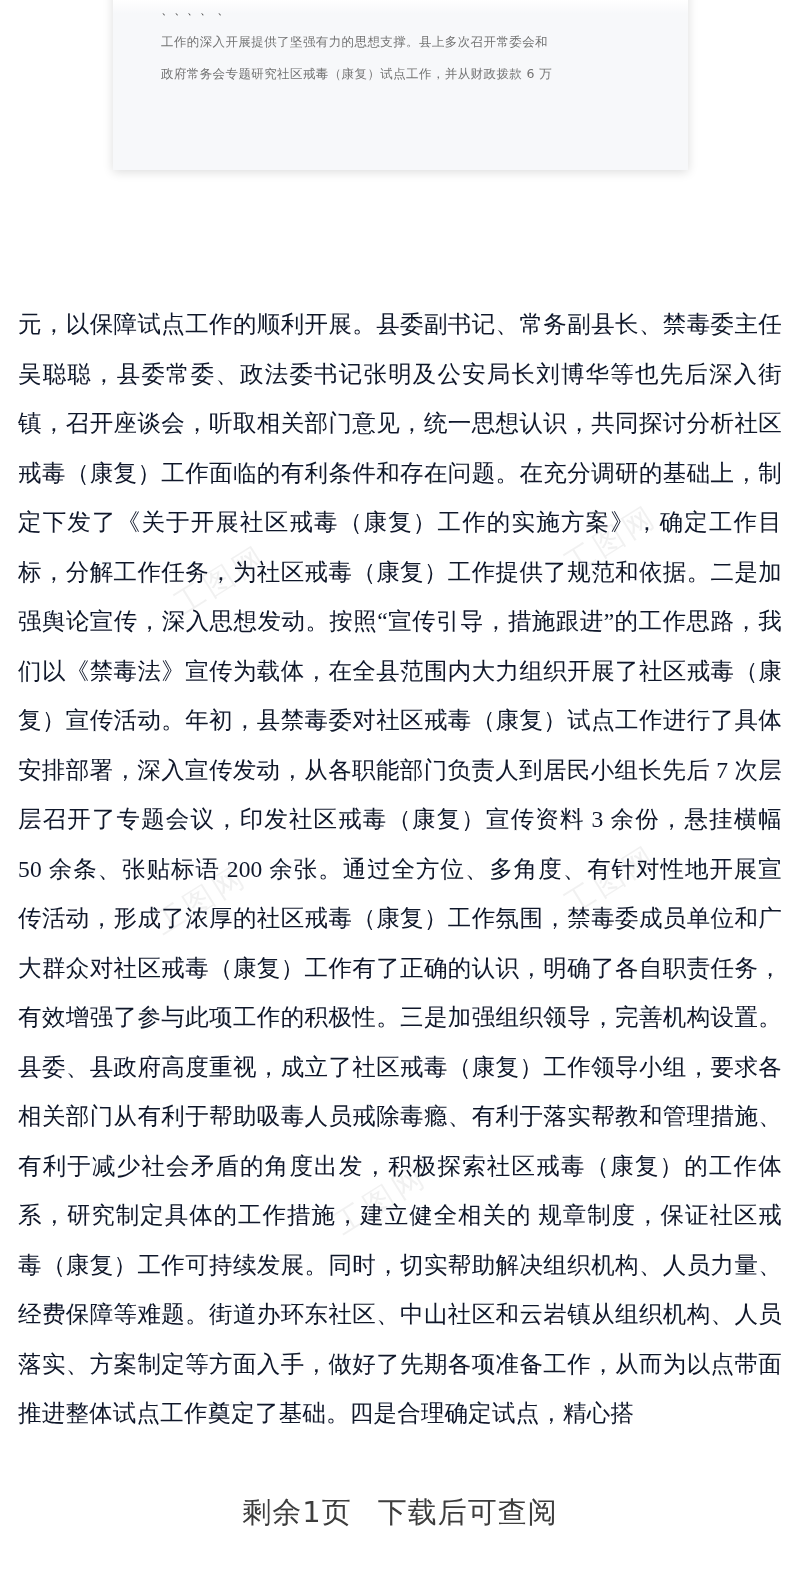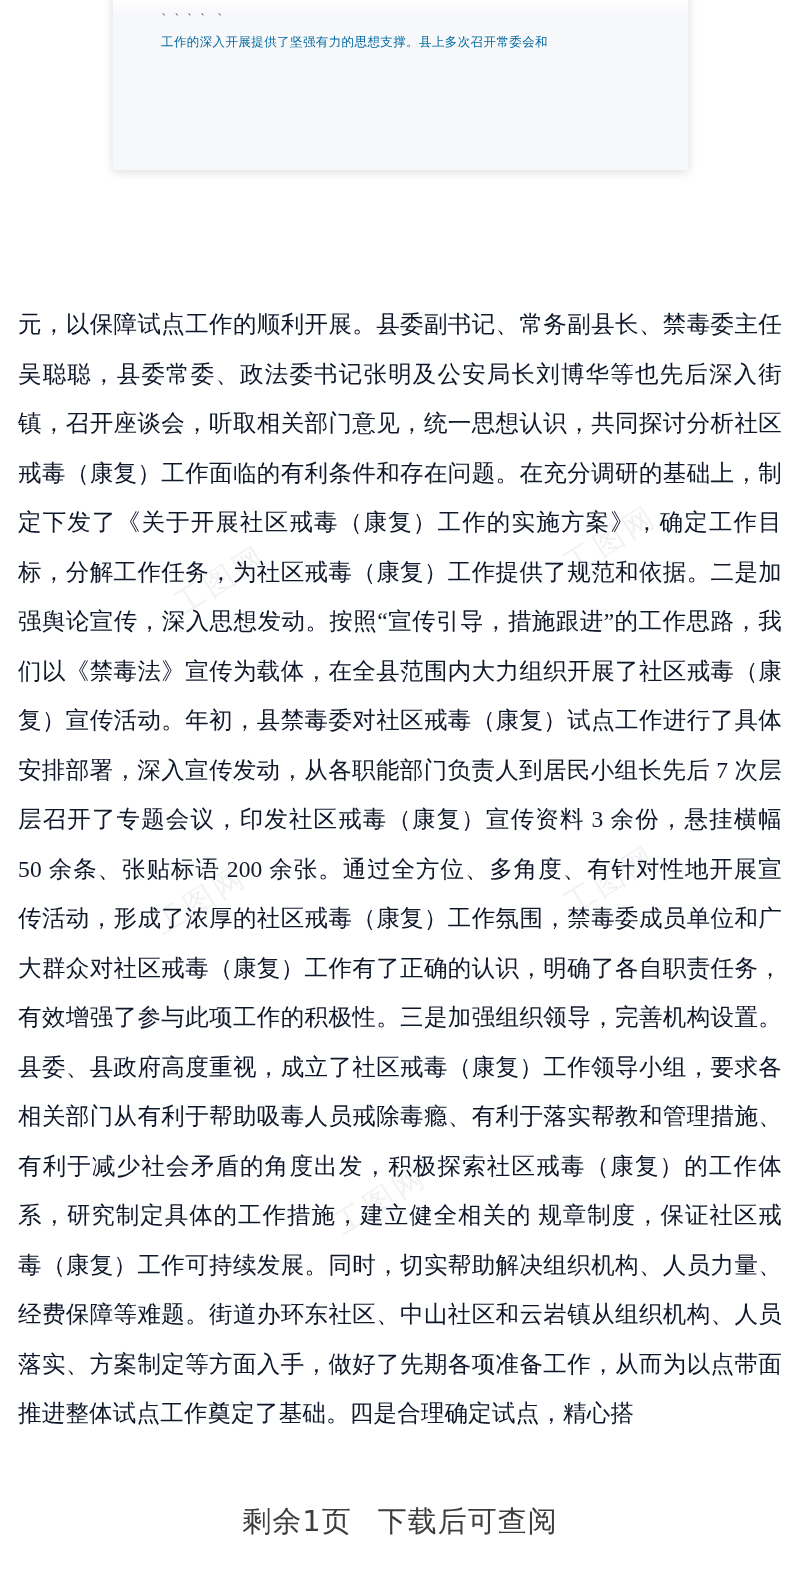--- a/index.html
+++ b/index.html
@@ -28,21 +28,21 @@
     box-shadow: 0 2px 10px rgba(0,0,0,0.14);
   }
   .top-card-inner {
     padding: 60px 48px 0 48px;
   }
   .top-card-line {
     font-family: "DejaVu Sans", sans-serif;
     font-size: 12.5px;
     line-height: 32px;
     letter-spacing: 0.4px;
-    color: #0369a1;
+    color: #737373;
     white-space: nowrap;
     overflow: hidden;
   }
   .top-card-line.faded { color: #3a3a3a; }
 
   
   .top-fade {
     position: absolute;
     left: 113px;
     top: 0;
@@ -86,37 +86,38 @@
   .wm1 { left: 170px; top: 560px; }
   .wm2 { left: 560px; top: 520px; }
   .wm3 { left: 150px; top: 880px; }
   .wm4 { left: 560px; top: 860px; }
   .wm5 { left: 330px; top: 1180px; }
 
   
   .footer {
     position: absolute;
     left: 0;
-    bottom: 33px;
+    bottom: 42px;
     width: 800px;
     text-align: center;
     font-family: "DejaVu Sans", sans-serif;
     font-size: 29px;
     color: #3d3d3d;
     letter-spacing: 1px;
   }
   .footer .gap { display: inline-block; width: 26px; }
 </style>
 </head>
 <body>
 
 <div class="top-card">
   <div class="top-card-inner">
     <div class="top-card-line faded">、、、、 、</div>
     <div class="top-card-line">工作的深入开展提供了坚强有力的思想支撑。县上多次召开常委会和</div>
+    <div class="top-card-line">政府常务会专题研究社区戒毒（康复）试点工作，并从财政拨款 6 万</div>
   </div>
 </div>
 <div class="top-fade"></div>
 
 <div class="page-body">
   <p class="body-paragraph">元，以保障试点工作的顺利开展。县委副书记、常务副县长、禁毒委主任吴聪聪，县委常委、政法委书记张明及公安局长刘博华等也先后深入街镇，召开座谈会，听取相关部门意见，统一思想认识，共同探讨分析社区戒毒（康复）工作面临的有利条件和存在问题。在充分调研的基础上，制定下发了《关于开展社区戒毒（康复）工作的实施方案》，确定工作目标，分解工作任务，为社区戒毒（康复）工作提供了规范和依据。二是加强舆论宣传，深入思想发动。按照“宣传引导，措施跟进”的工作思路，我们以《禁毒法》宣传为载体，在全县范围内大力组织开展了社区戒毒（康复）宣传活动。年初，县禁毒委对社区戒毒（康复）试点工作进行了具体安排部署，深入宣传发动，从各职能部门负责人到居民小组长先后 7 次层层召开了专题会议，印发社区戒毒（康复）宣传资料 3 余份，悬挂横幅 50 余条、张贴标语 200 余张。通过全方位、多角度、有针对性地开展宣传活动，形成了浓厚的社区戒毒（康复）工作氛围，禁毒委成员单位和广大群众对社区戒毒（康复）工作有了正确的认识，明确了各自职责任务，有效增强了参与此项工作的积极性。三是加强组织领导，完善机构设置。县委、县政府高度重视，成立了社区戒毒（康复）工作领导小组，要求各相关部门从有利于帮助吸毒人员戒除毒瘾、有利于落实帮教和管理措施、有利于减少社会矛盾的角度出发，积极探索社区戒毒（康复）的工作体系，研究制定具体的工作措施，建立健全相关的 规章制度，保证社区戒毒（康复）工作可持续发展。同时，切实帮助解决组织机构、人员力量、经费保障等难题。街道办环东社区、中山社区和云岩镇从组织机构、人员落实、方案制定等方面入手，做好了先期各项准备工作，从而为以点带面推进整体试点工作奠定了基础。四是合理确定试点，精心搭</p>
 </div>
 
 <div class="wm wm1">工图网</div>
 <div class="wm wm2">工图网</div>

